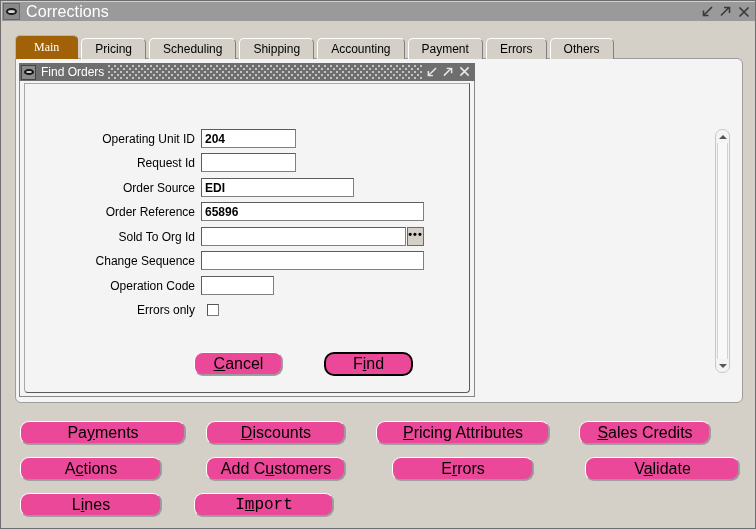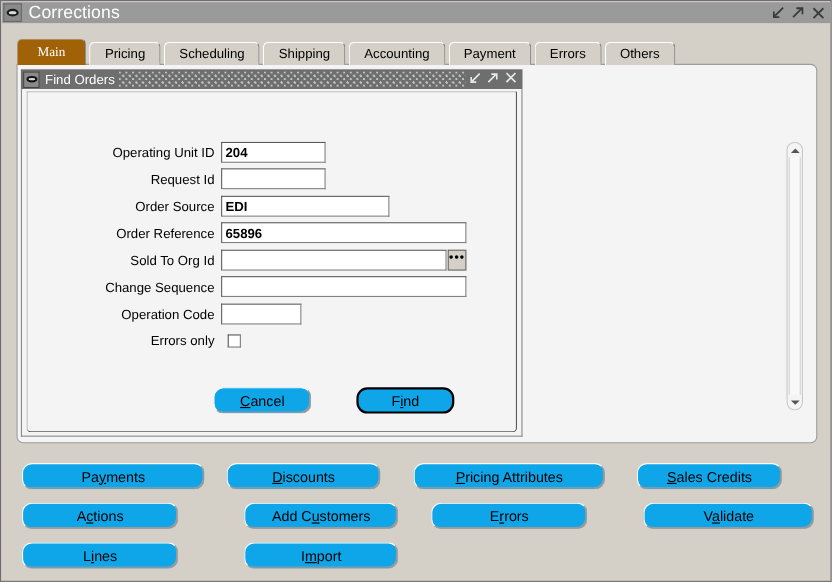--- a/index.html
+++ b/index.html
@@ -261,28 +261,28 @@
     width: 12px; height: 12px;
     background: #ffffff;
     border: 1px solid #7a7a7a;
     border-top-color: #555;
     border-left-color: #555;
     box-sizing: border-box;
   }
 
   
   .obtn {
-    background: #0ea5e9;
+    background: #ec4899;
     border: 1px solid #a0a0a0;
     border-top-color: #ffffff;
     border-left-color: #ffffff;
     border-radius: 9px;
     box-shadow: inset -1px -1px 0 #9a9a9a;
     font-family: "Liberation Sans", sans-serif;
-    font-size: 13px;
+    font-size: 16px;
     color: #000;
     display: flex;
     align-items: center;
     justify-content: center;
     box-sizing: border-box;
     cursor: default;
     white-space: nowrap;
   }
   .obtn.default {
     border: 2px solid #000000;
@@ -459,30 +459,30 @@
   <div class="obtn gridbtn" style="left:375px; top:420px; width:174px;">
       <span><u>P</u>ricing Attributes</span>
     </div>
   <div class="obtn gridbtn" style="left:578px; top:420px; width:132px;">
       <span><u>S</u>ales Credits</span>
     </div>
 
   <div class="obtn gridbtn" style="left:19px;  top:456px; width:142px;">
       <span>A<u>c</u>tions</span>
     </div>
-  <div class="obtn gridbtn" style="left:221px; top:456px; width:140px;">
+  <div class="obtn gridbtn" style="left:205px; top:456px; width:140px;">
       <span>Add C<u>u</u>stomers</span>
     </div>
   <div class="obtn gridbtn" style="left:391px; top:456px; width:142px;">
       <span>E<u>r</u>rors</span>
     </div>
   <div class="obtn gridbtn" style="left:584px; top:456px; width:155px;">
       <span>V<u>a</u>lidate</span>
     </div>
 
   <div class="obtn gridbtn" style="left:19px;  top:492px; width:142px;">
       <span>L<u>i</u>nes</span>
     </div>
-  <div class="obtn gridbtn" style="left:221px; top:492px; width:140px;">
+  <div class="obtn gridbtn" style="left:193px; top:492px; width:140px;font-family:Liberation Mono, monospace;">
       <span>I<u>m</u>port</span>
     </div>
 
 </div>
 
 </body></html>

